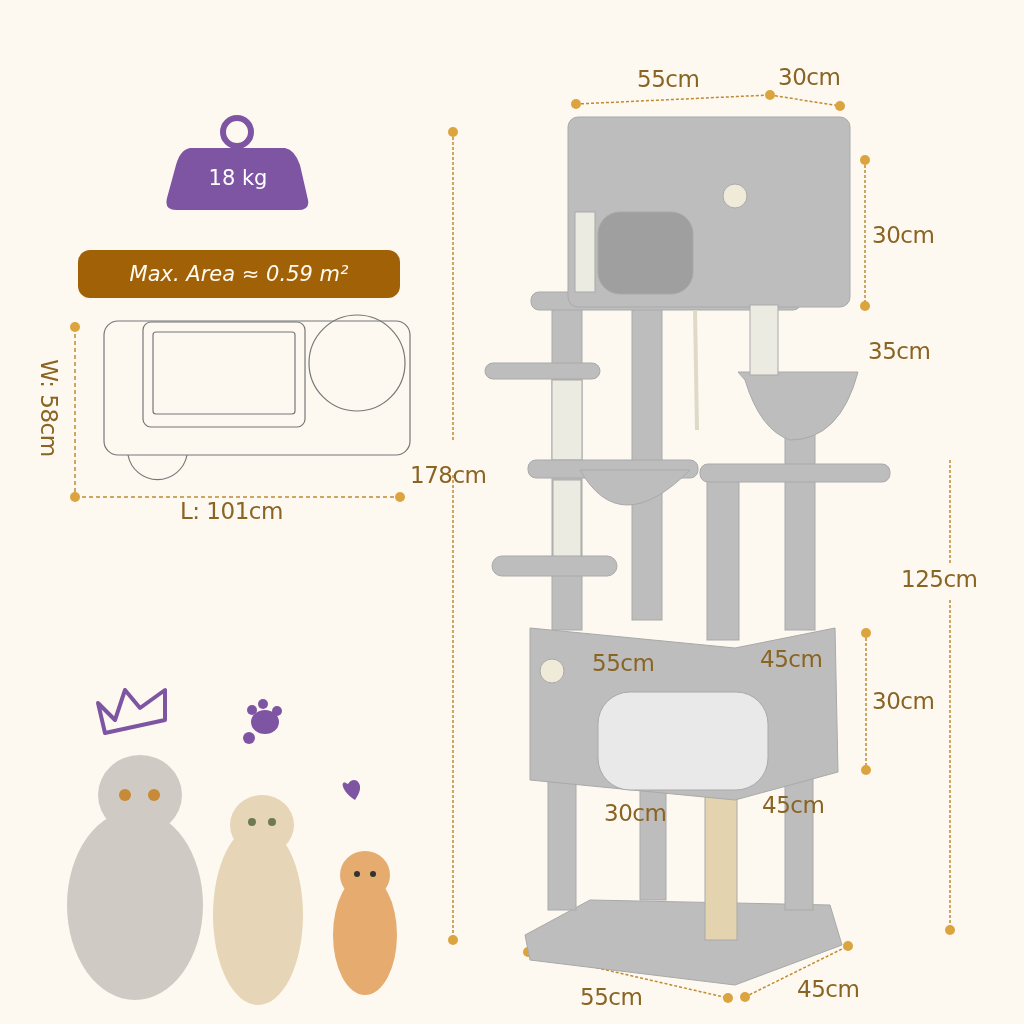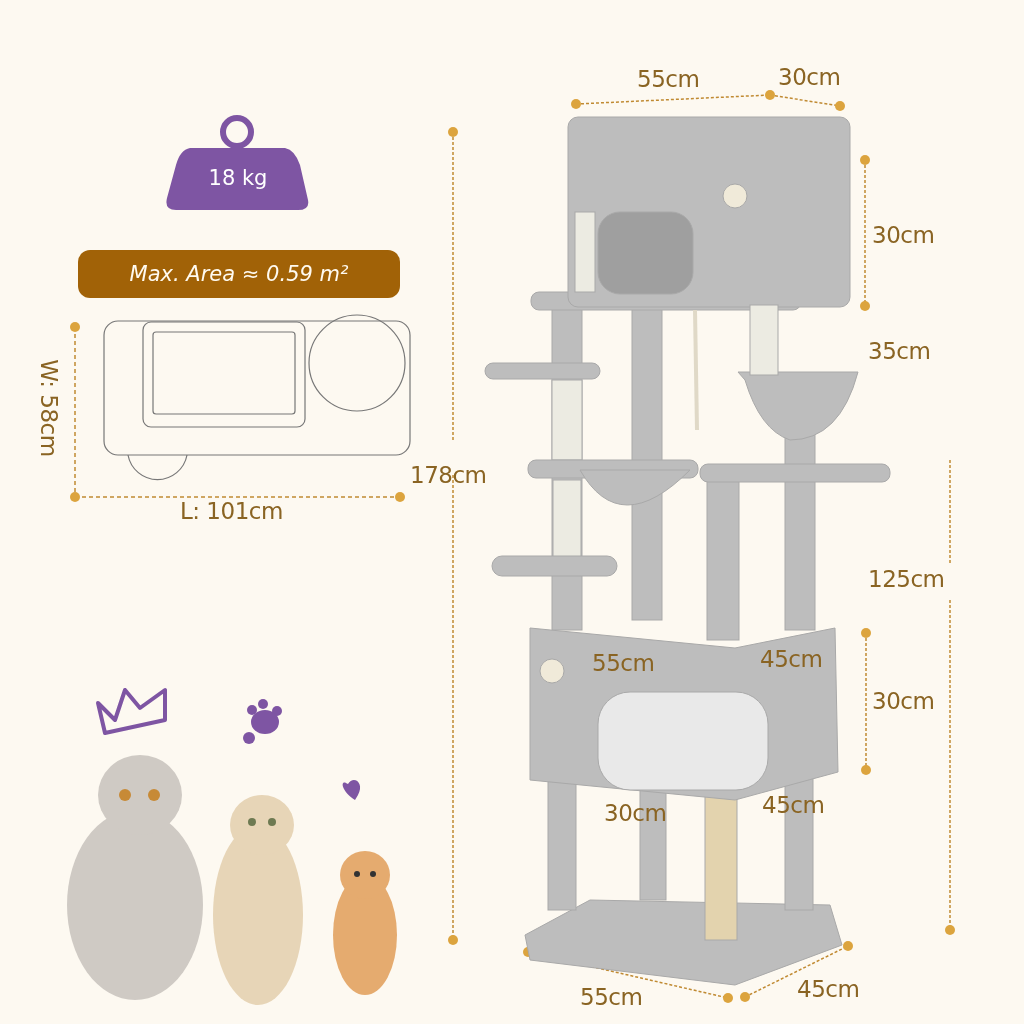--- a/index.html
+++ b/index.html
@@ -157,21 +157,21 @@
 <div class="abs weight-badge">
   <div class="weight-text">18 kg</div>
 </div>
 
 <div class="abs area-badge">Max. Area ≈ 0.59 m²</div>
 
 <div class="dim-label" style="left:0px; top:395px; transform: rotate(90deg); transform-origin: center;">W: 58cm</div>
 <div class="dim-label" style="left:180px; top:498px;">L: 101cm</div>
 
 <div class="dim-label" style="left:410px; top:462px;">178cm</div>
-<div class="dim-label" style="left:868px; top:566px;">125cm</div>
+<div class="dim-label" style="left:901px; top:566px;">125cm</div>
 <div class="dim-label" style="left:637px; top:66px;">55cm</div>
 <div class="dim-label" style="left:778px; top:64px;">30cm</div>
 <div class="dim-label" style="left:872px; top:222px;">30cm</div>
 <div class="dim-label" style="left:834px; top:338px;margin-left:34px;">35cm</div>
 <div class="dim-label" style="left:592px; top:650px;">55cm</div>
 <div class="dim-label" style="left:760px; top:646px;">45cm</div>
 <div class="dim-label" style="left:872px; top:688px;">30cm</div>
 <div class="dim-label" style="left:604px; top:800px;">30cm</div>
 <div class="dim-label" style="left:762px; top:792px;">45cm</div>
 <div class="dim-label" style="left:580px; top:984px;">55cm</div>

